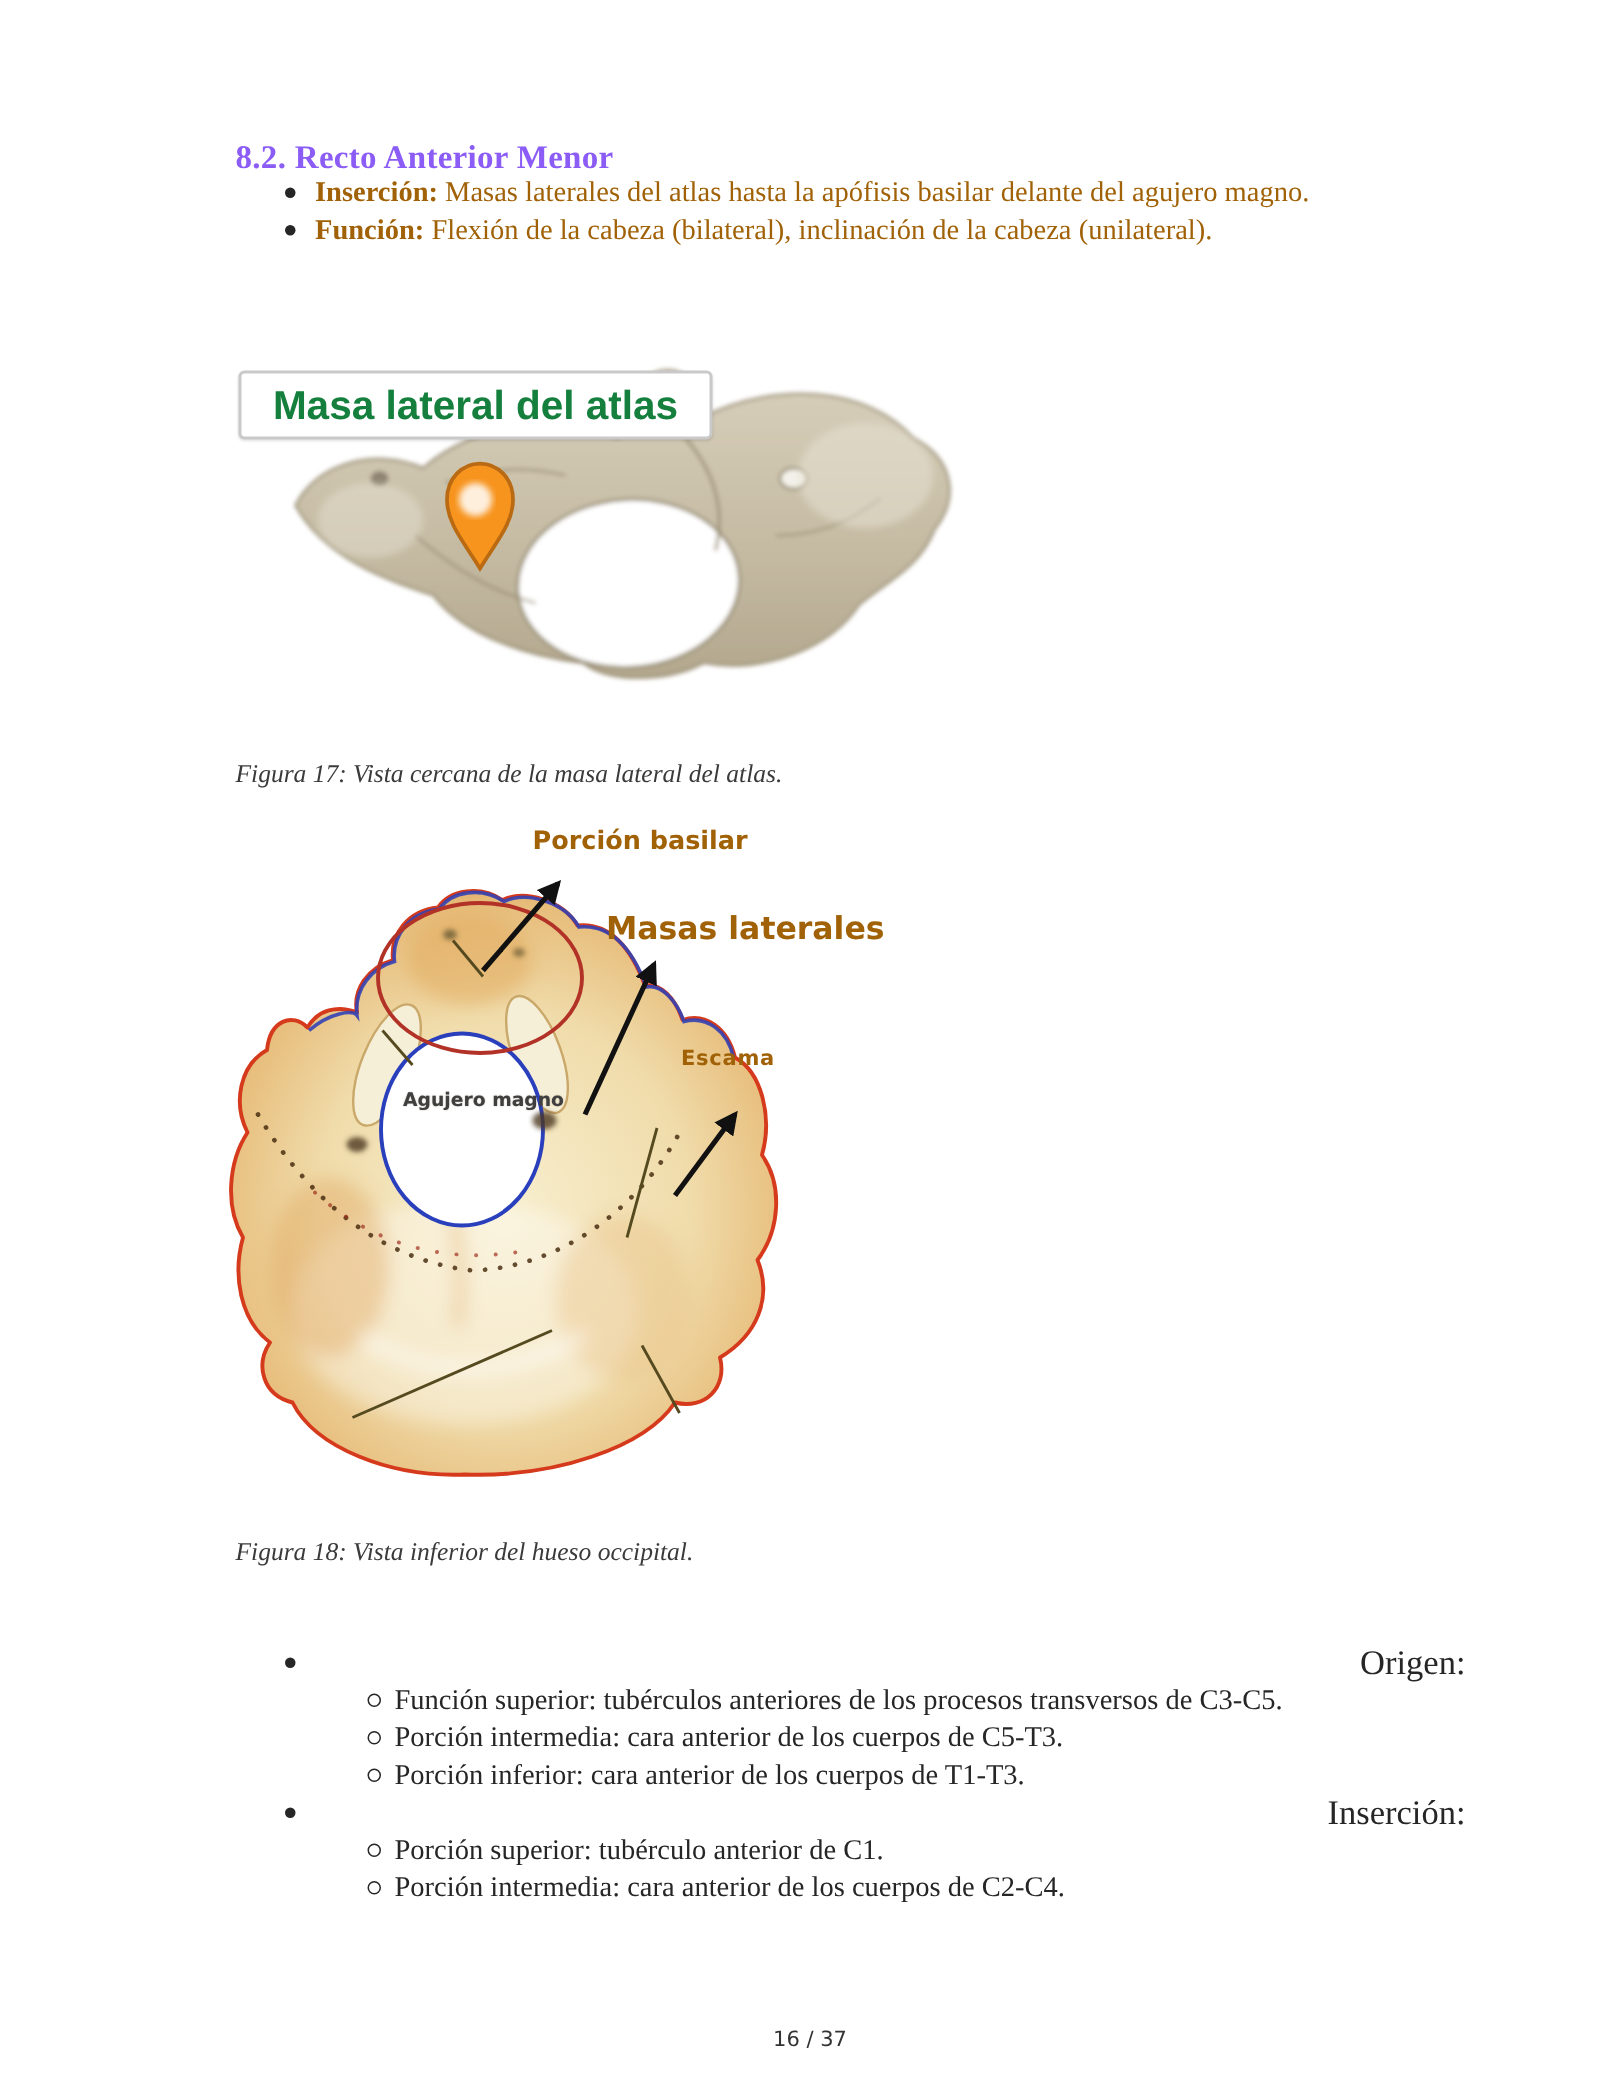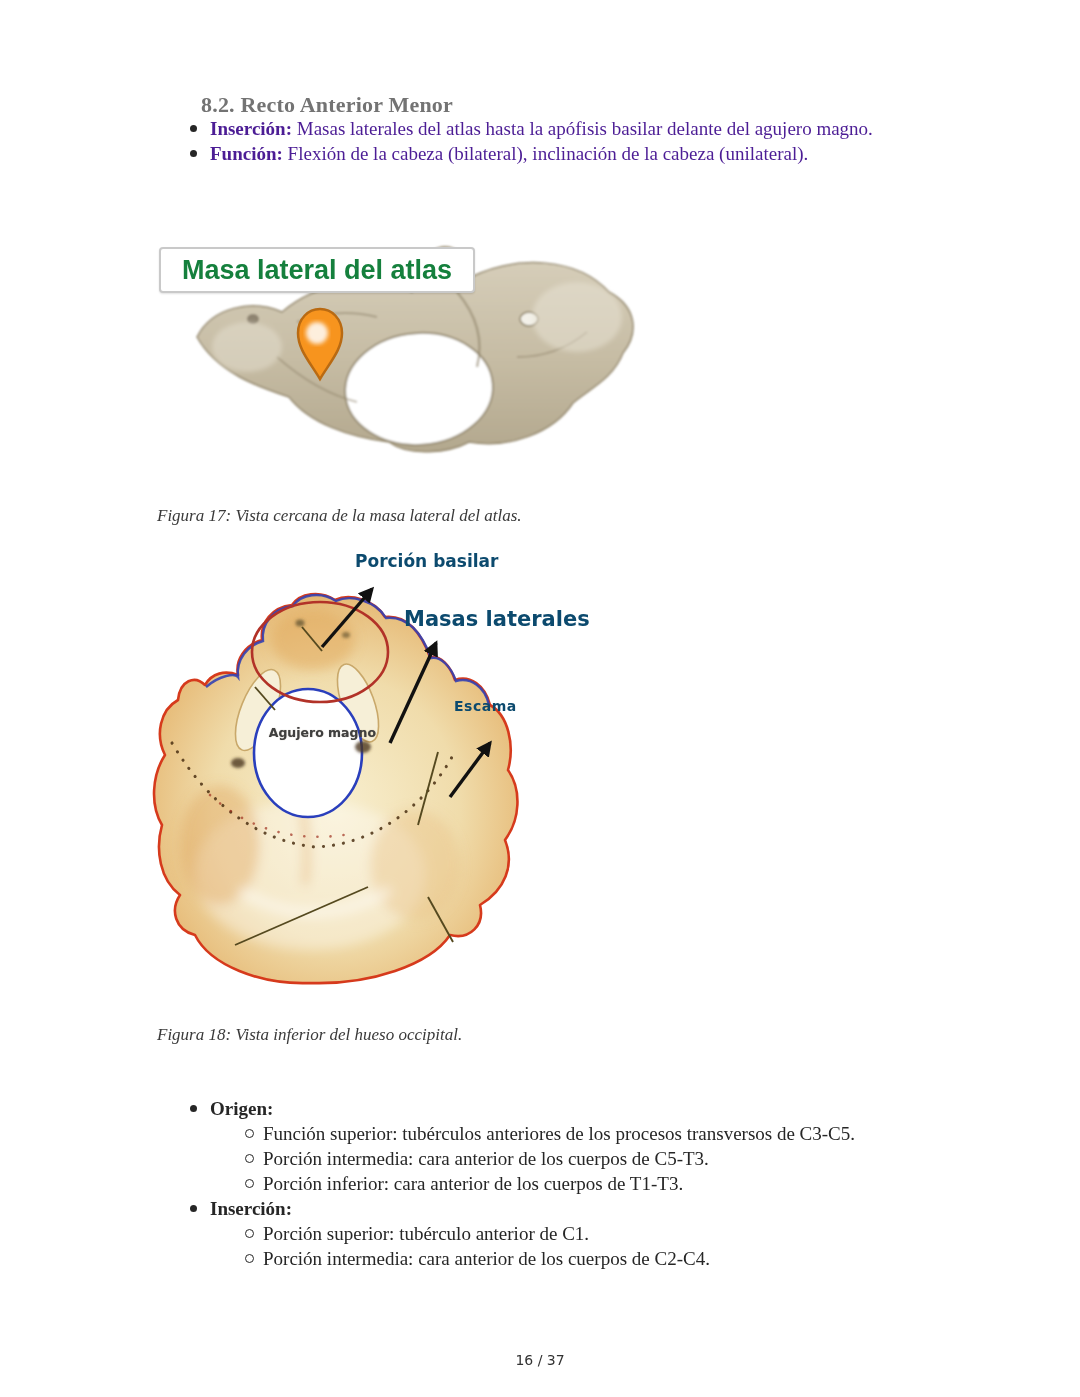--- a/index.html
+++ b/index.html
@@ -1,40 +1,40 @@
 <!DOCTYPE html>
 <html><head>
 <meta charset="utf-8">
 <style>
   html,body{margin:0;padding:0;background:#ffffff;}
   #page{position:relative;width:1080px;height:1397px;background:#ffffff;overflow:hidden;
         font-family:"Liberation Serif", serif;color:#262626;}
 
-  .h2{position:absolute;font-size:22px;font-weight:bold;letter-spacing:.2px;color:#737373;margin-left:44px;}
+  .h2{position:absolute;font-size:22px;font-weight:bold;letter-spacing:.2px;color:#8b5cf6;}
 
   .blist{position:absolute;width:760px;}
-  .bitem{position:relative;padding-left:53px;font-size:19px;line-height:25px;color:#4c1d95;width:700px;}
+  .bitem{position:relative;padding-left:53px;font-size:19px;line-height:25px;color:#a16207;width:700px;}
   .bitem .dot{position:absolute;left:33px;top:9px;width:7px;height:7px;border-radius:50%;background:#262626;}
   .bitem b{font-weight:bold;}
 
   .nlist{position:absolute;width:820px;}
-  .nitem{position:relative;padding-left:53px;font-size:19px;line-height:25px;font-weight:bold;}
+  .nitem{position:relative;padding-left:53px;font-size:23px;line-height:25px;font-weight:normal;text-align:right;}
   .snitem{position:relative;padding-left:106px;font-size:19px;line-height:25px;}
   .nitem .dot{position:absolute;left:33px;top:9px;width:7px;height:7px;border-radius:50%;background:#262626;}
   .snitem .ring{position:absolute;left:88px;top:8px;width:7px;height:7px;border-radius:50%;border:1.6px solid #262626;background:#fff;}
 
   .caption{position:absolute;font-style:italic;font-size:17px;color:#3a3a3a;}
 
   .figure{position:absolute;}
   .atlas-label-box{position:absolute;left:2px;top:10px;width:312px;height:42px;background:#ffffff;
       border:2px solid #c9c9c9;border-radius:4px;box-shadow:0 1px 2px rgba(0,0,0,.12);
       display:flex;align-items:center;justify-content:center;
       font-family:"Liberation Sans", sans-serif;font-weight:bold;font-size:27px;color:#15803d;white-space:nowrap;}
 
-  .anat-label{position:absolute;font-family:"DejaVu Sans", sans-serif;font-weight:bold;color:#0c4a6e;white-space:nowrap;}
+  .anat-label{position:absolute;font-family:"DejaVu Sans", sans-serif;font-weight:bold;color:#a16207;white-space:nowrap;}
   .lab-basilar{left:205px;top:6px;font-size:17px;}
   .lab-masas{left:254px;top:62px;font-size:21px;}
   .lab-escama{left:304px;top:153px;font-size:14px;letter-spacing:.5px;}
   .lab-agujero{left:116px;top:180px;width:110px;text-align:right;font-size:12.5px;color:#3f3f3f;
       text-shadow:0 0 1px rgba(80,60,30,.45);}
 
   .footer{position:absolute;left:0;right:0;top:1352px;text-align:center;
       font-family:"DejaVu Sans", sans-serif;font-size:14px;color:#333333;}
 </style>
 </head>

